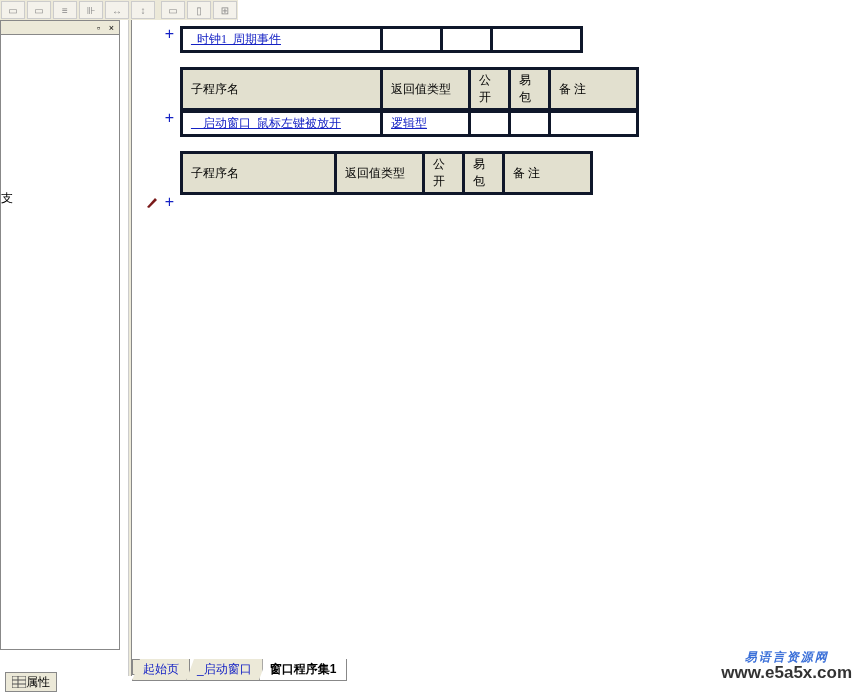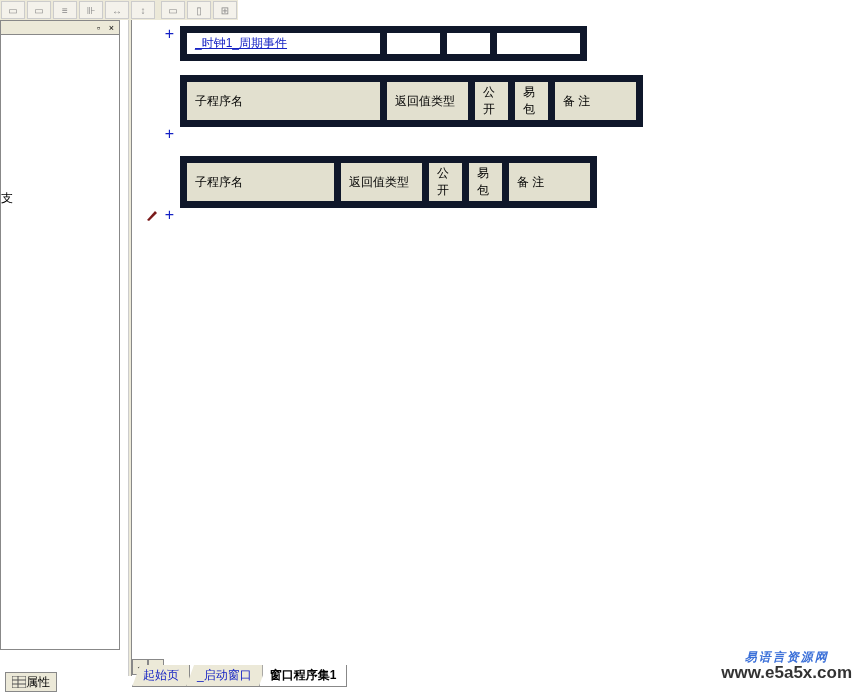--- a/index.html
+++ b/index.html
@@ -122,27 +122,28 @@
   margin-right: 6px;
 }
 .row-block {
   display: flex;
   margin-top: 6px;
 }
 .table {
   border-collapse: collapse;
 }
 .table td, .table th {
-  border: 7px solid #0f172a;
+  border: 3px solid #0f172a;
   padding: 2px 8px;
   font-size: 12px;
   height: 22px;
   text-align: left;
   font-weight: normal;
   vertical-align: middle;
+  font-family: Liberation Serif, serif;
 }
 .table th {
   background: #e2e0cf;
 }
 .link-text {
   color: #1522c4;
   text-decoration: underline;
   cursor: pointer;
 }
 .w-name { width: 200px; }
@@ -175,21 +176,21 @@
   border: 1px solid #888;
   background: #ece9d8;
   display: flex;
   align-items: center;
   justify-content: center;
   font-size: 9px;
 }
 .bottom-tabs {
   position: absolute;
   left: 132px;
-  bottom: 8px;
+  bottom: 14px;
   height: 18px;
   display: flex;
   align-items: flex-end;
 }
 .btab {
   padding: 2px 10px;
   font-size: 12px;
   border: 1px solid #888;
   border-top: none;
   background: #ece9d8;
@@ -293,20 +294,31 @@
         <th class="w-pkg">易包</th>
         <th class="w-note">备 注</th>
       </tr>
     </tbody>
       </table>
   </div>
   <div class="row-block" style="margin-top:-1px">
     <div class="gutter">
       <span class="plus">+</span>
     </div>
+    <table class="table">
+      <tbody>
+          <tr>
+        <td class="w-name"><span class="link-text">__启动窗口_鼠标左键被放开</span></td>
+        <td class="w-ret"><span class="link-text">逻辑型</span></td>
+        <td class="w-pub"></td>
+        <td class="w-pkg"></td>
+        <td class="w-note"></td>
+      </tr>
+    </tbody>
+      </table>
   </div>
 
   <div class="row-block" style="margin-top:14px">
     <div class="gutter"></div>
     <table class="table">
       <tbody>
           <tr>
         <th class="t3-name">子程序名</th>
         <th class="w-ret">返回值类型</th>
         <th class="w-pub">公开</th>

